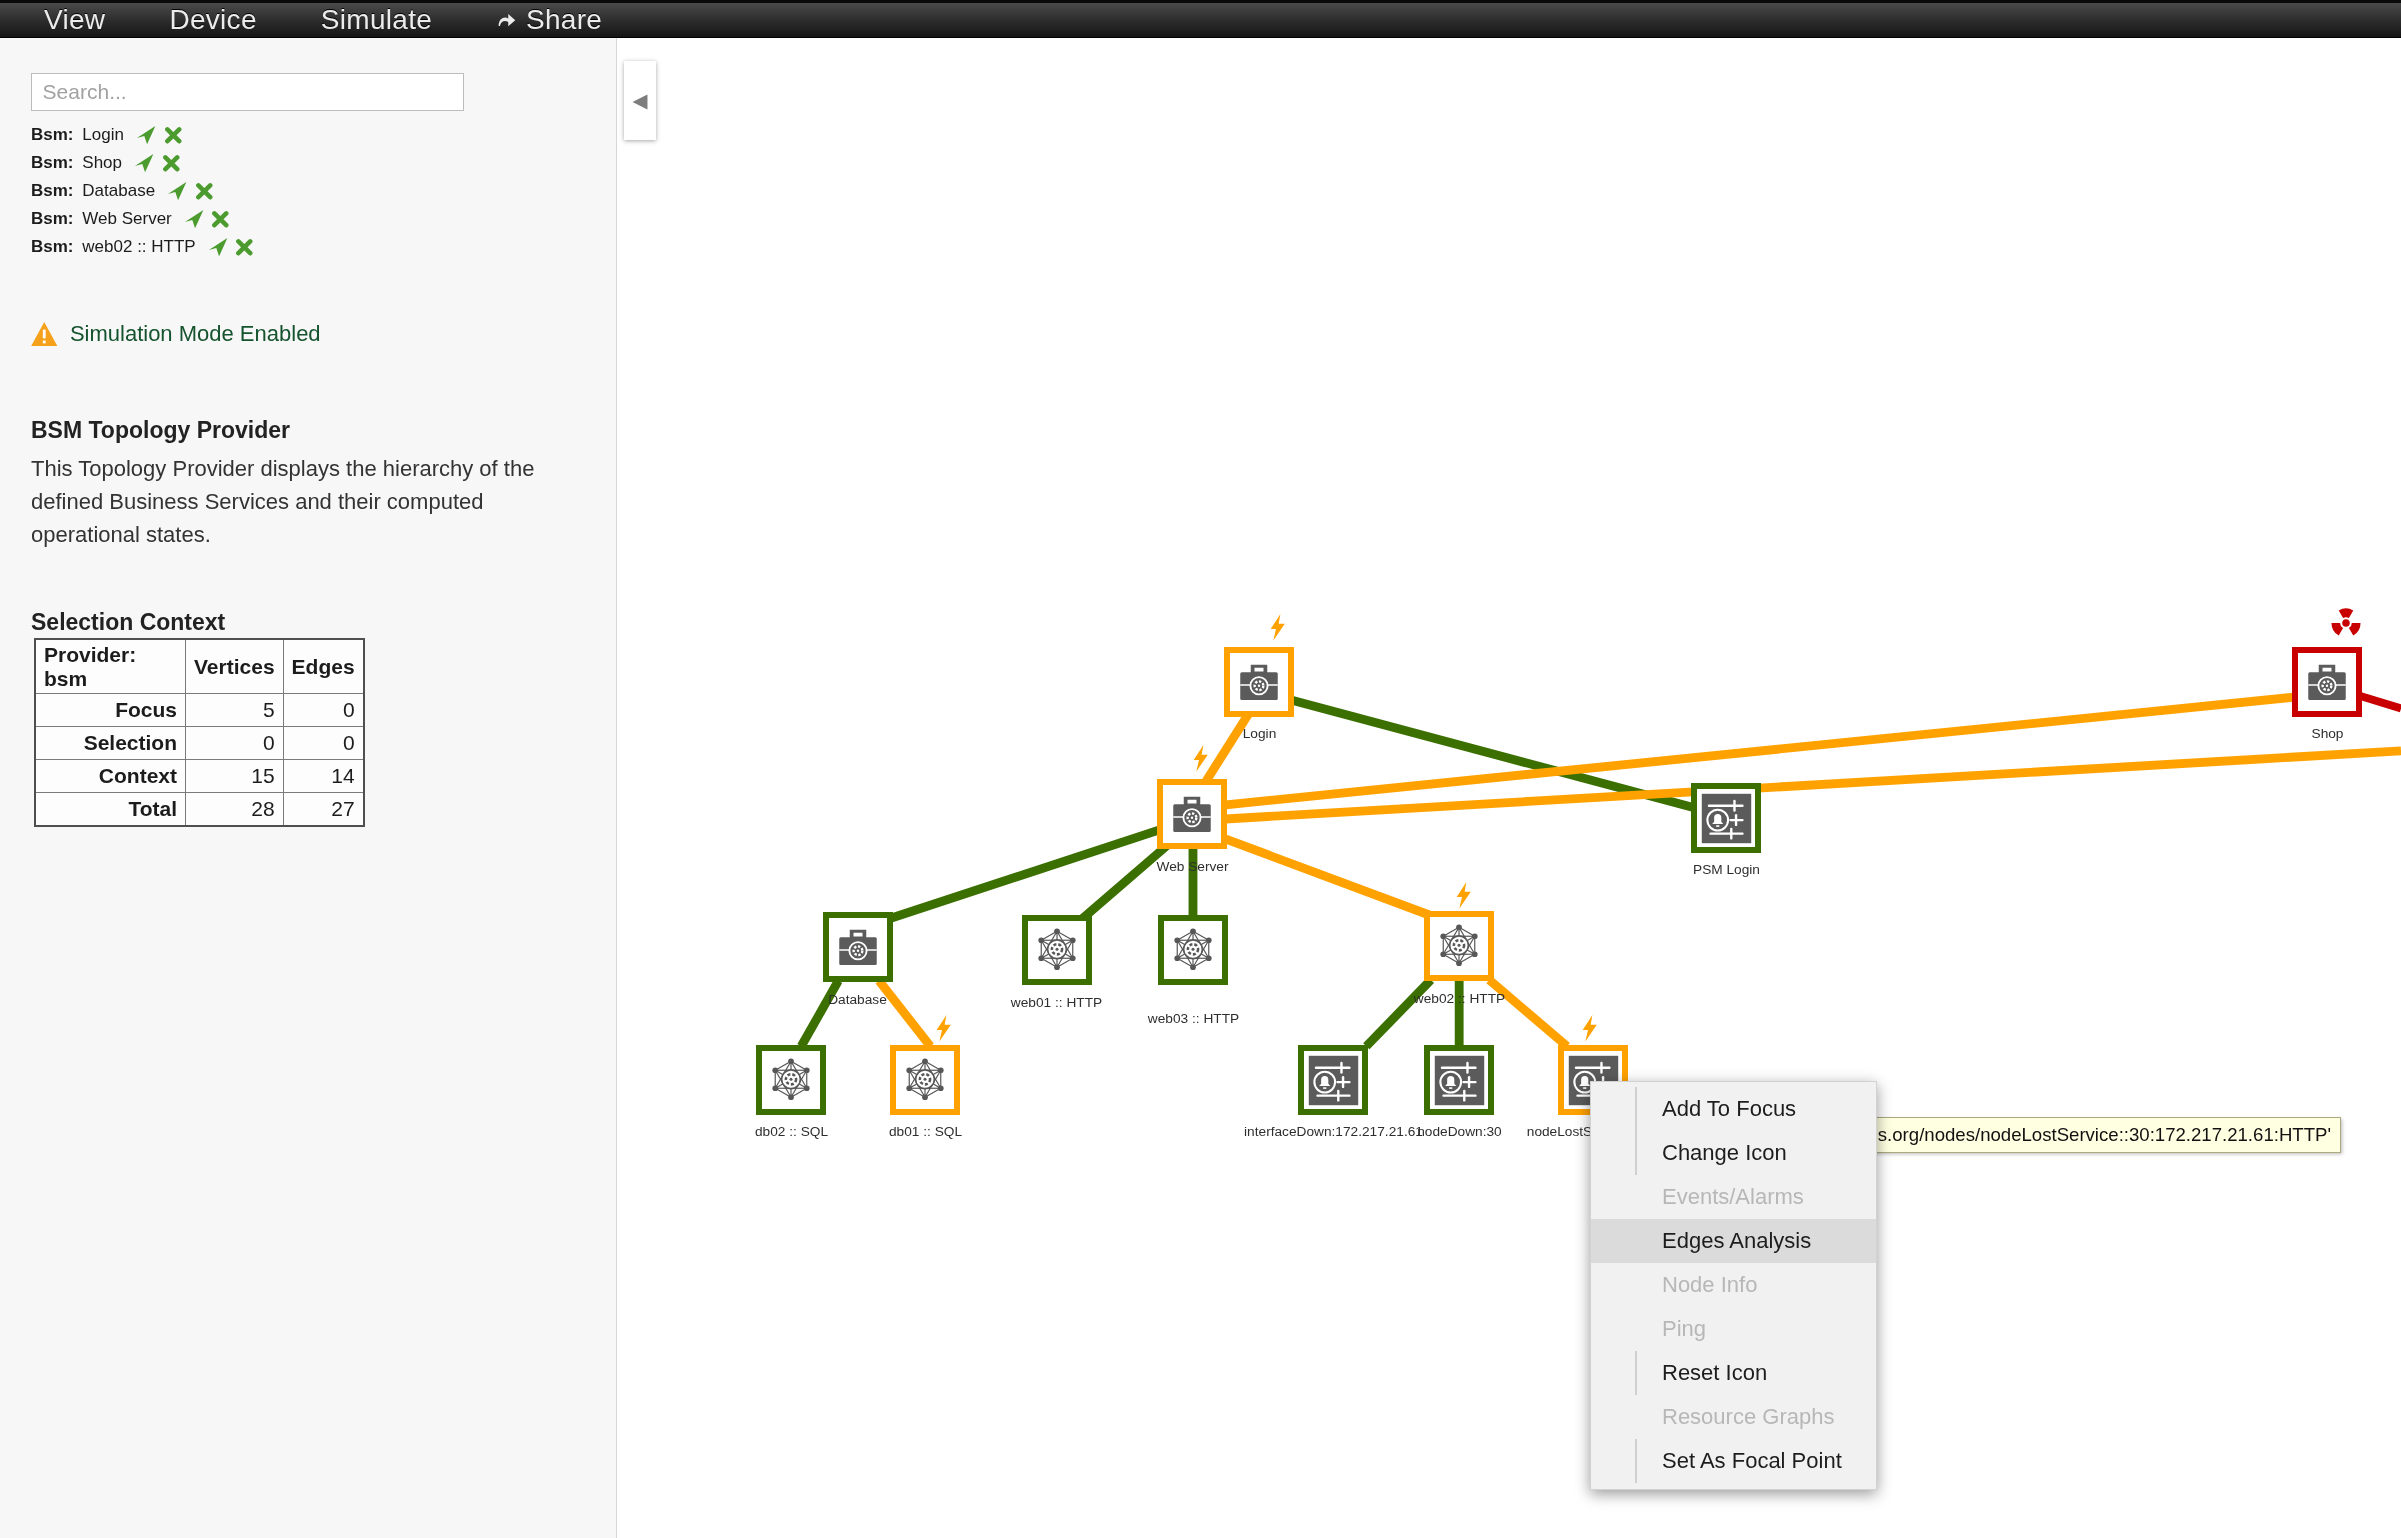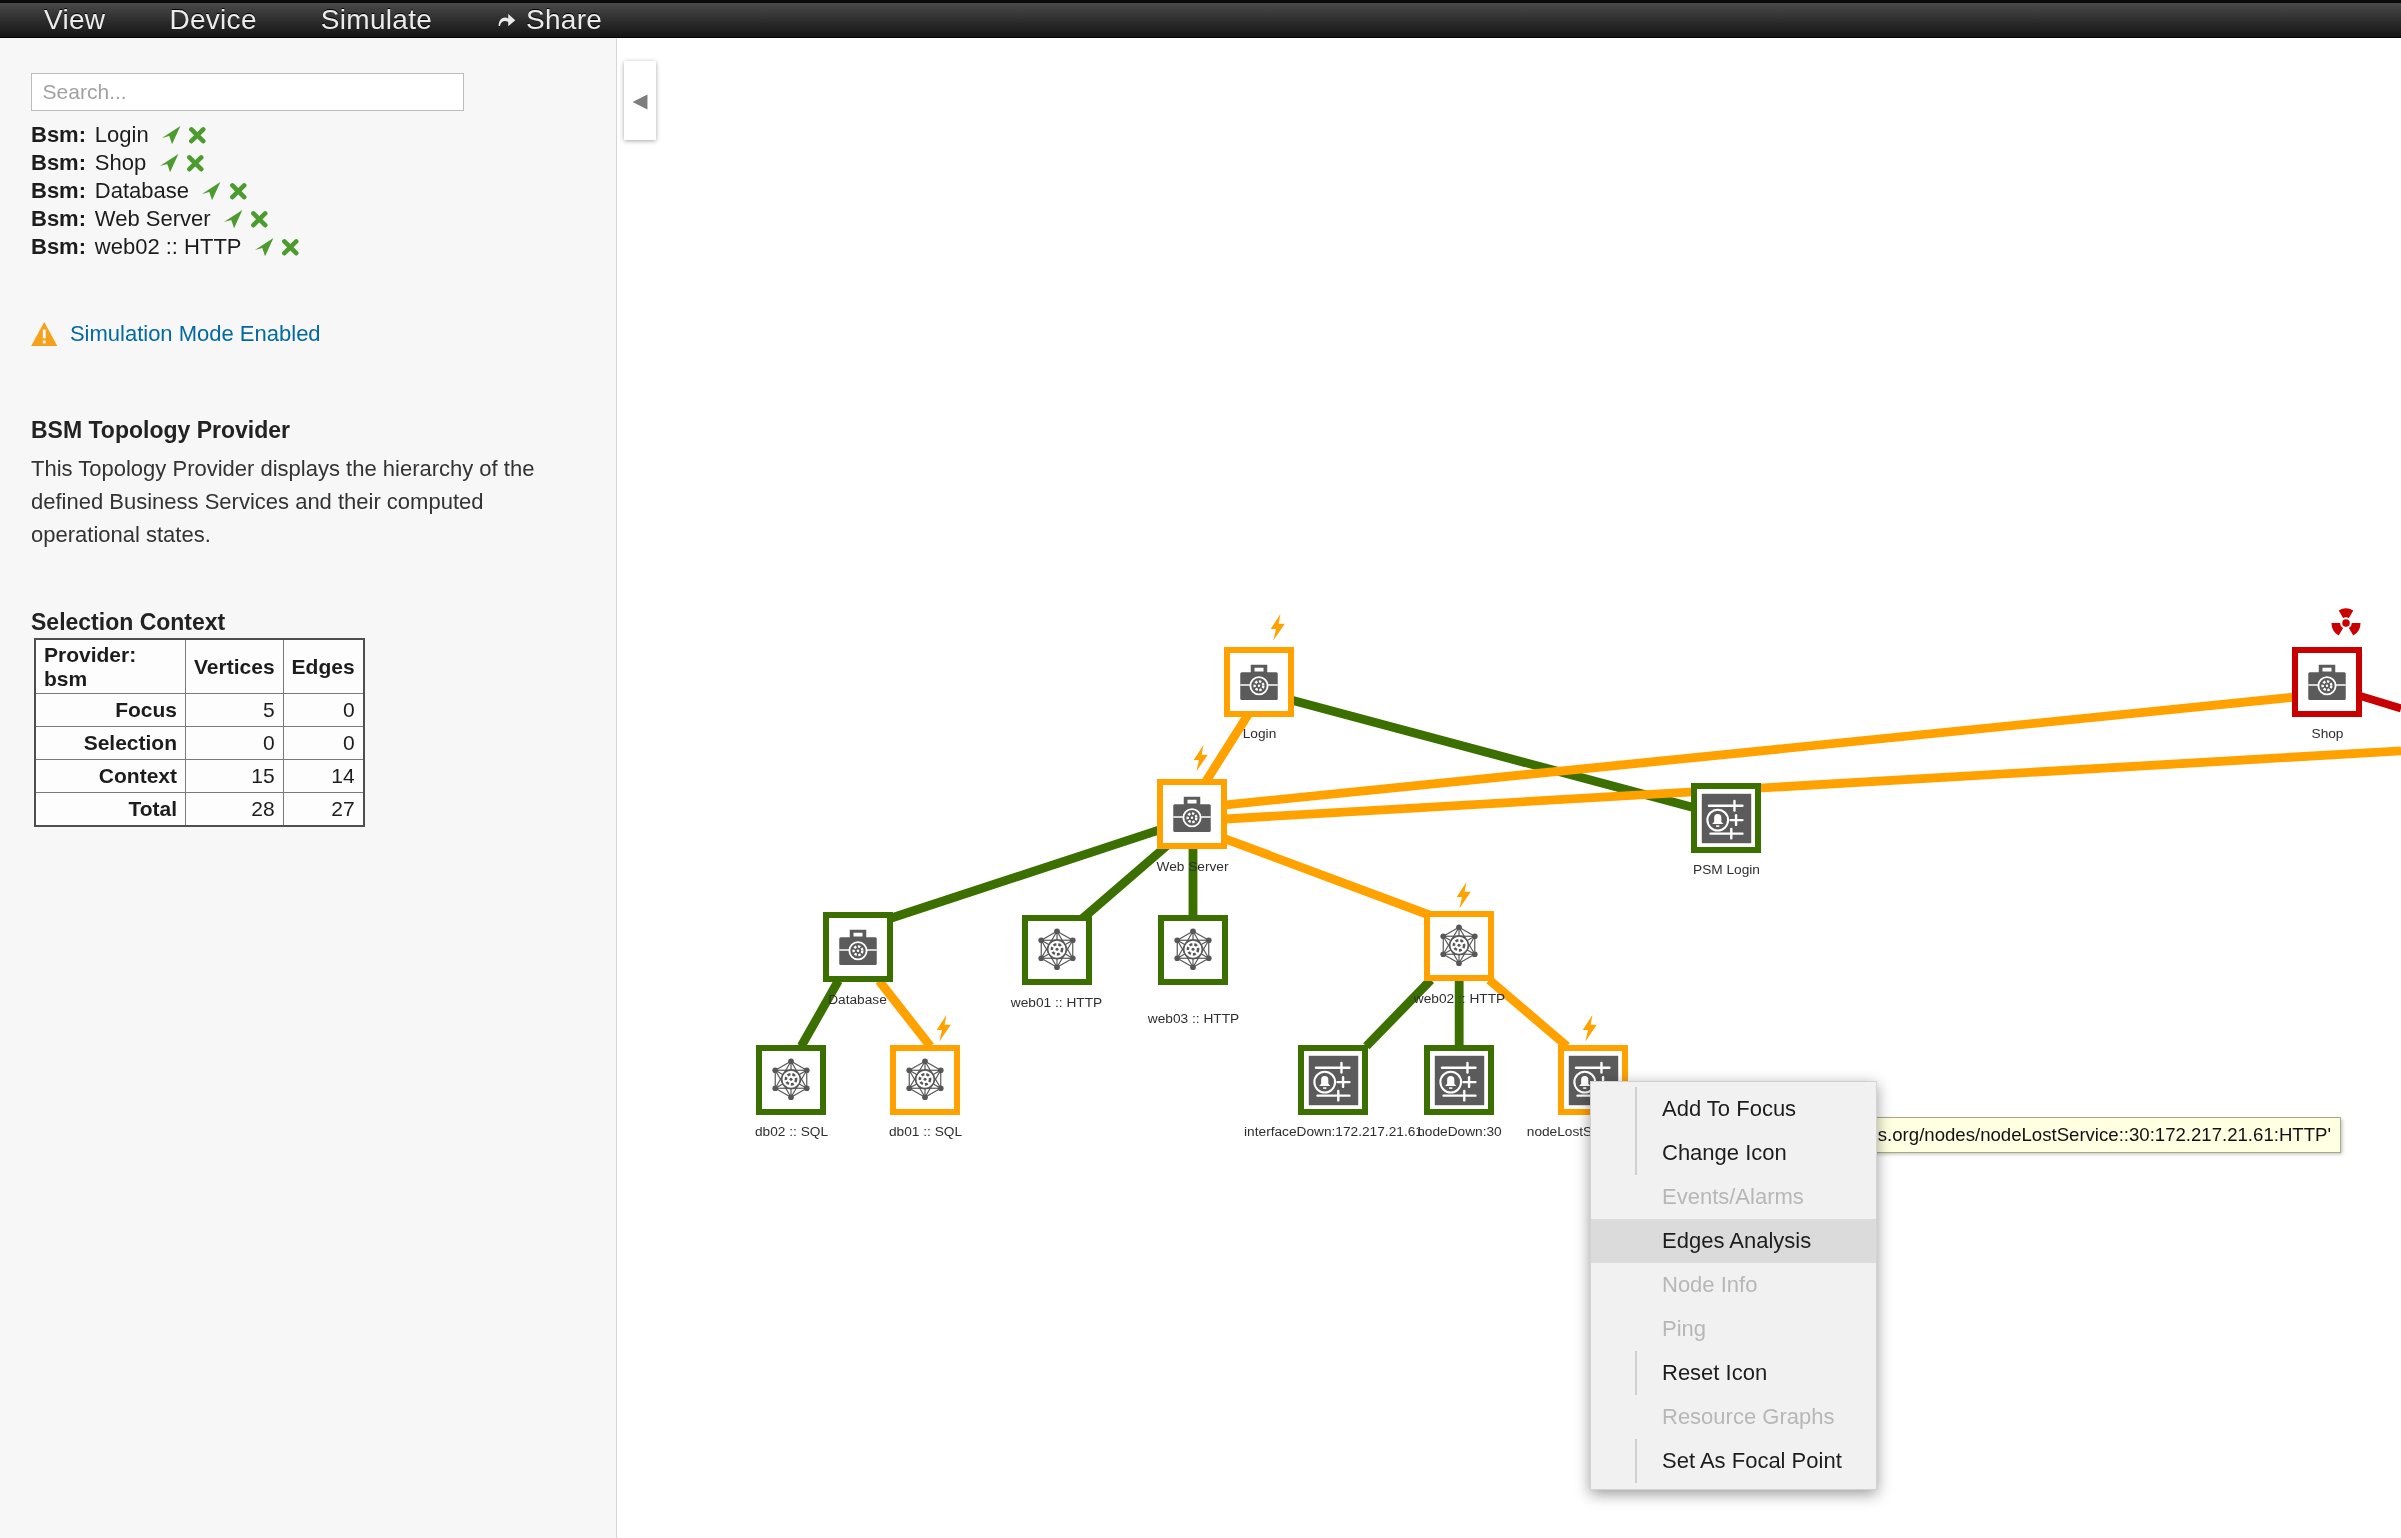--- a/index.html
+++ b/index.html
@@ -25,27 +25,27 @@
     position:absolute;left:0;top:38px;width:617px;height:1500px;z-index:5;
     background:#f7f7f7;border-right:1.8px solid #d6d6d6;box-sizing:border-box;text-decoration:underline;
   }
   #search-input{
     position:absolute;left:31px;top:35px;width:433px;height:38px;
     border:0.9px solid #bcbcbc;background:#fff;font-size:21px;padding:0 10.6px;
     font-family:inherit;color:#444;box-sizing:border-box;
   }
   #search-input::placeholder{color:#a2a2a2;}
   #bsm-list{position:absolute;left:31px;top:83px;}
-  .bsm-row{display:flex;align-items:center;height:28px;font-size:22px;color:#1c1c1c;}
+  .bsm-row{display:flex;align-items:center;height:28px;font-size:17px;color:#1c1c1c;}
   .bsm-prefix{font-weight:bold;margin-right:8.8px;}
   .bsm-name{margin-right:12.4px;}
   .bsm-row svg{margin-right:7px;}
   #sim-warning{
     position:absolute;left:31px;top:283px;display:flex;align-items:center;gap:12.4px;
-    color:#0369a1;font-size:22px;
+    color:#14532d;font-size:22px;
   }
   #provider-title{position:absolute;left:31px;top:379px;font-size:23px;font-weight:bold;color:#222;}
   #provider-desc{
     position:absolute;left:31px;top:414px;width:553px;
     font-size:22px;line-height:33px;color:#333;
   }
   #selctx-title{position:absolute;left:31px;top:571px;font-size:23px;font-weight:bold;color:#222;}
   #selctx-table{
     position:absolute;left:34px;top:600px;border-collapse:collapse;
     font-size:21px;color:#1c1c1c;background:#fdfdfd;

